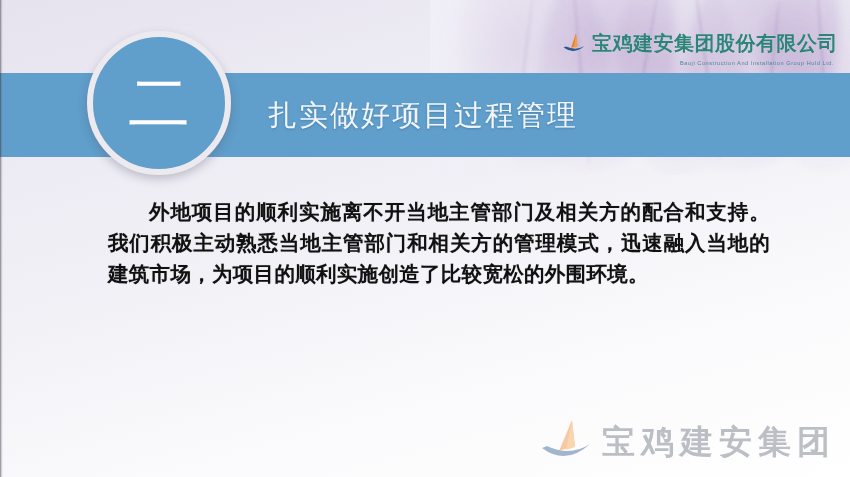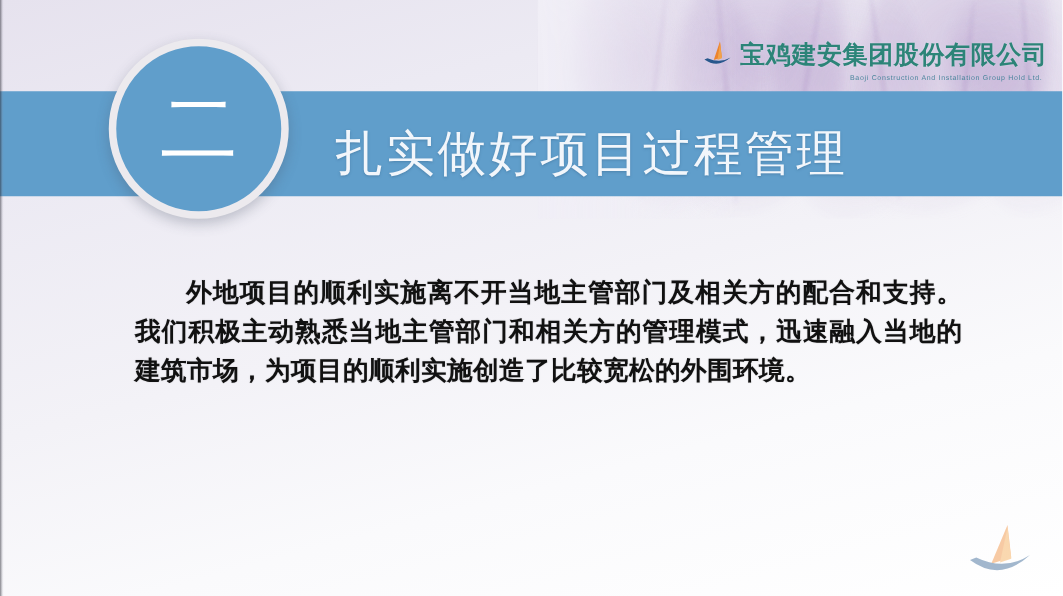--- a/index.html
+++ b/index.html
@@ -76,21 +76,21 @@
     height: 84px;
     background: #609ecb;
     z-index: 3;
   }
   .banner-title {
     position: absolute;
     left: 268px;
     top: 96px;
     z-index: 6;
     color: #f2f6fb;
-    font-size: 39px;
+    font-size: 29px;
     letter-spacing: 2px;
     font-family: "DejaVu Serif", "Liberation Serif", serif;
     text-shadow: 0 1px 2px rgba(40,80,115,0.35);
     white-space: nowrap;
   }
 
   
   .badge {
     position: absolute;
     left: 87px;
@@ -113,31 +113,31 @@
     line-height: 1;
     font-family: "DejaVu Sans", "Liberation Sans", sans-serif;
     letter-spacing: 0;
     user-select: none;
   }
 
   
   .body-text {
     position: absolute;
     left: 108px;
-    top: 219px;
+    top: 197px;
     width: 662px;
     z-index: 5;
     color: #111111;
     font-weight: bold;
     font-size: 20.5px;
     line-height: 31px;
     text-align: justify;
     text-indent: 41px;
     letter-spacing: 0.3px;
-    font-family: Liberation Sans, sans-serif;
+    font-family: Liberation Serif, serif;
     text-shadow: 0 0 1px rgba(0,0,0,0.25);
   }
 
   
   .logo-top {
     position: absolute;
     right: 12px;
     top: 30px;
     z-index: 8;
     display: flex;
@@ -249,17 +249,18 @@
 
   <div class="logo-bottom">
     <span>
       <svg class="mark" width="54" height="50" viewBox="0 0 54 50" aria-hidden="true">
         <path d="M33 3 L20 34 L36 29 Z" fill="#ef7f1f"></path>
         <path d="M33 5 L27 33 L36 30 Z" fill="#f5a03c"></path>
         <path d="M3 31 Q27 49 51 27 Q31 40 8 29 Z" fill="#1a4f86"></path>
       </svg>
     </span>
     <div class="logo-bottom-text">
+      <span class="logo-bottom-cn">宝鸡建安集团</span>
     </div>
   </div>
 
   <div class="left-edge"></div>
 </div>
 
 </body></html>

